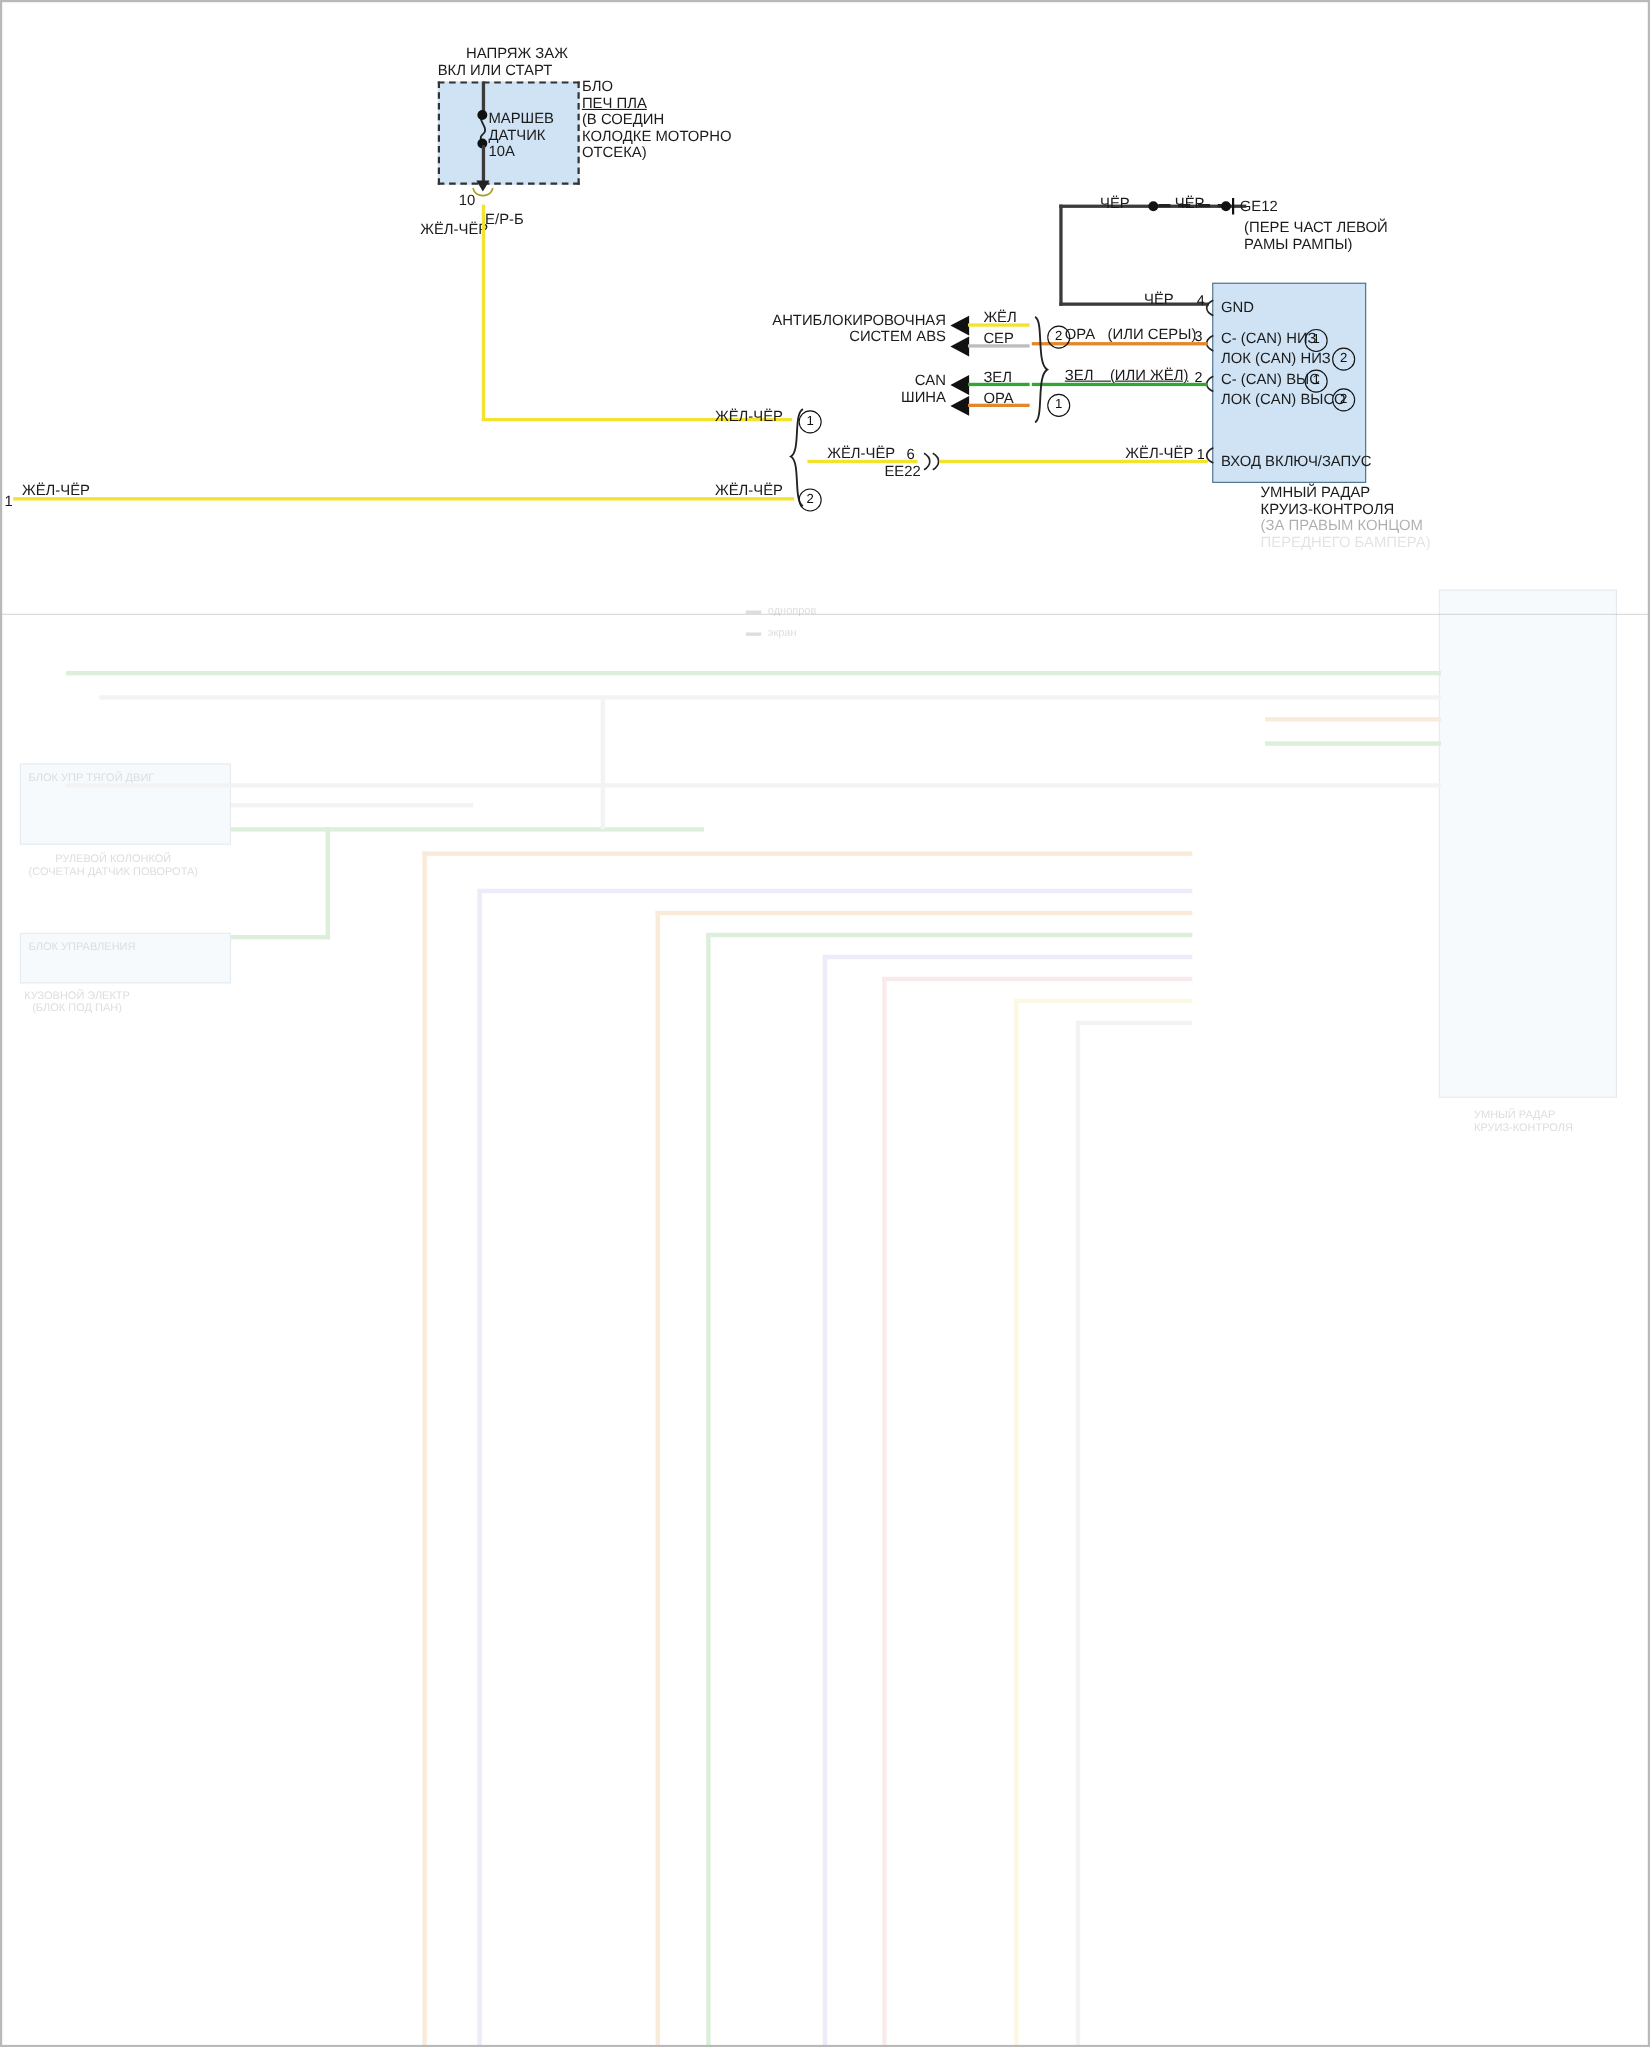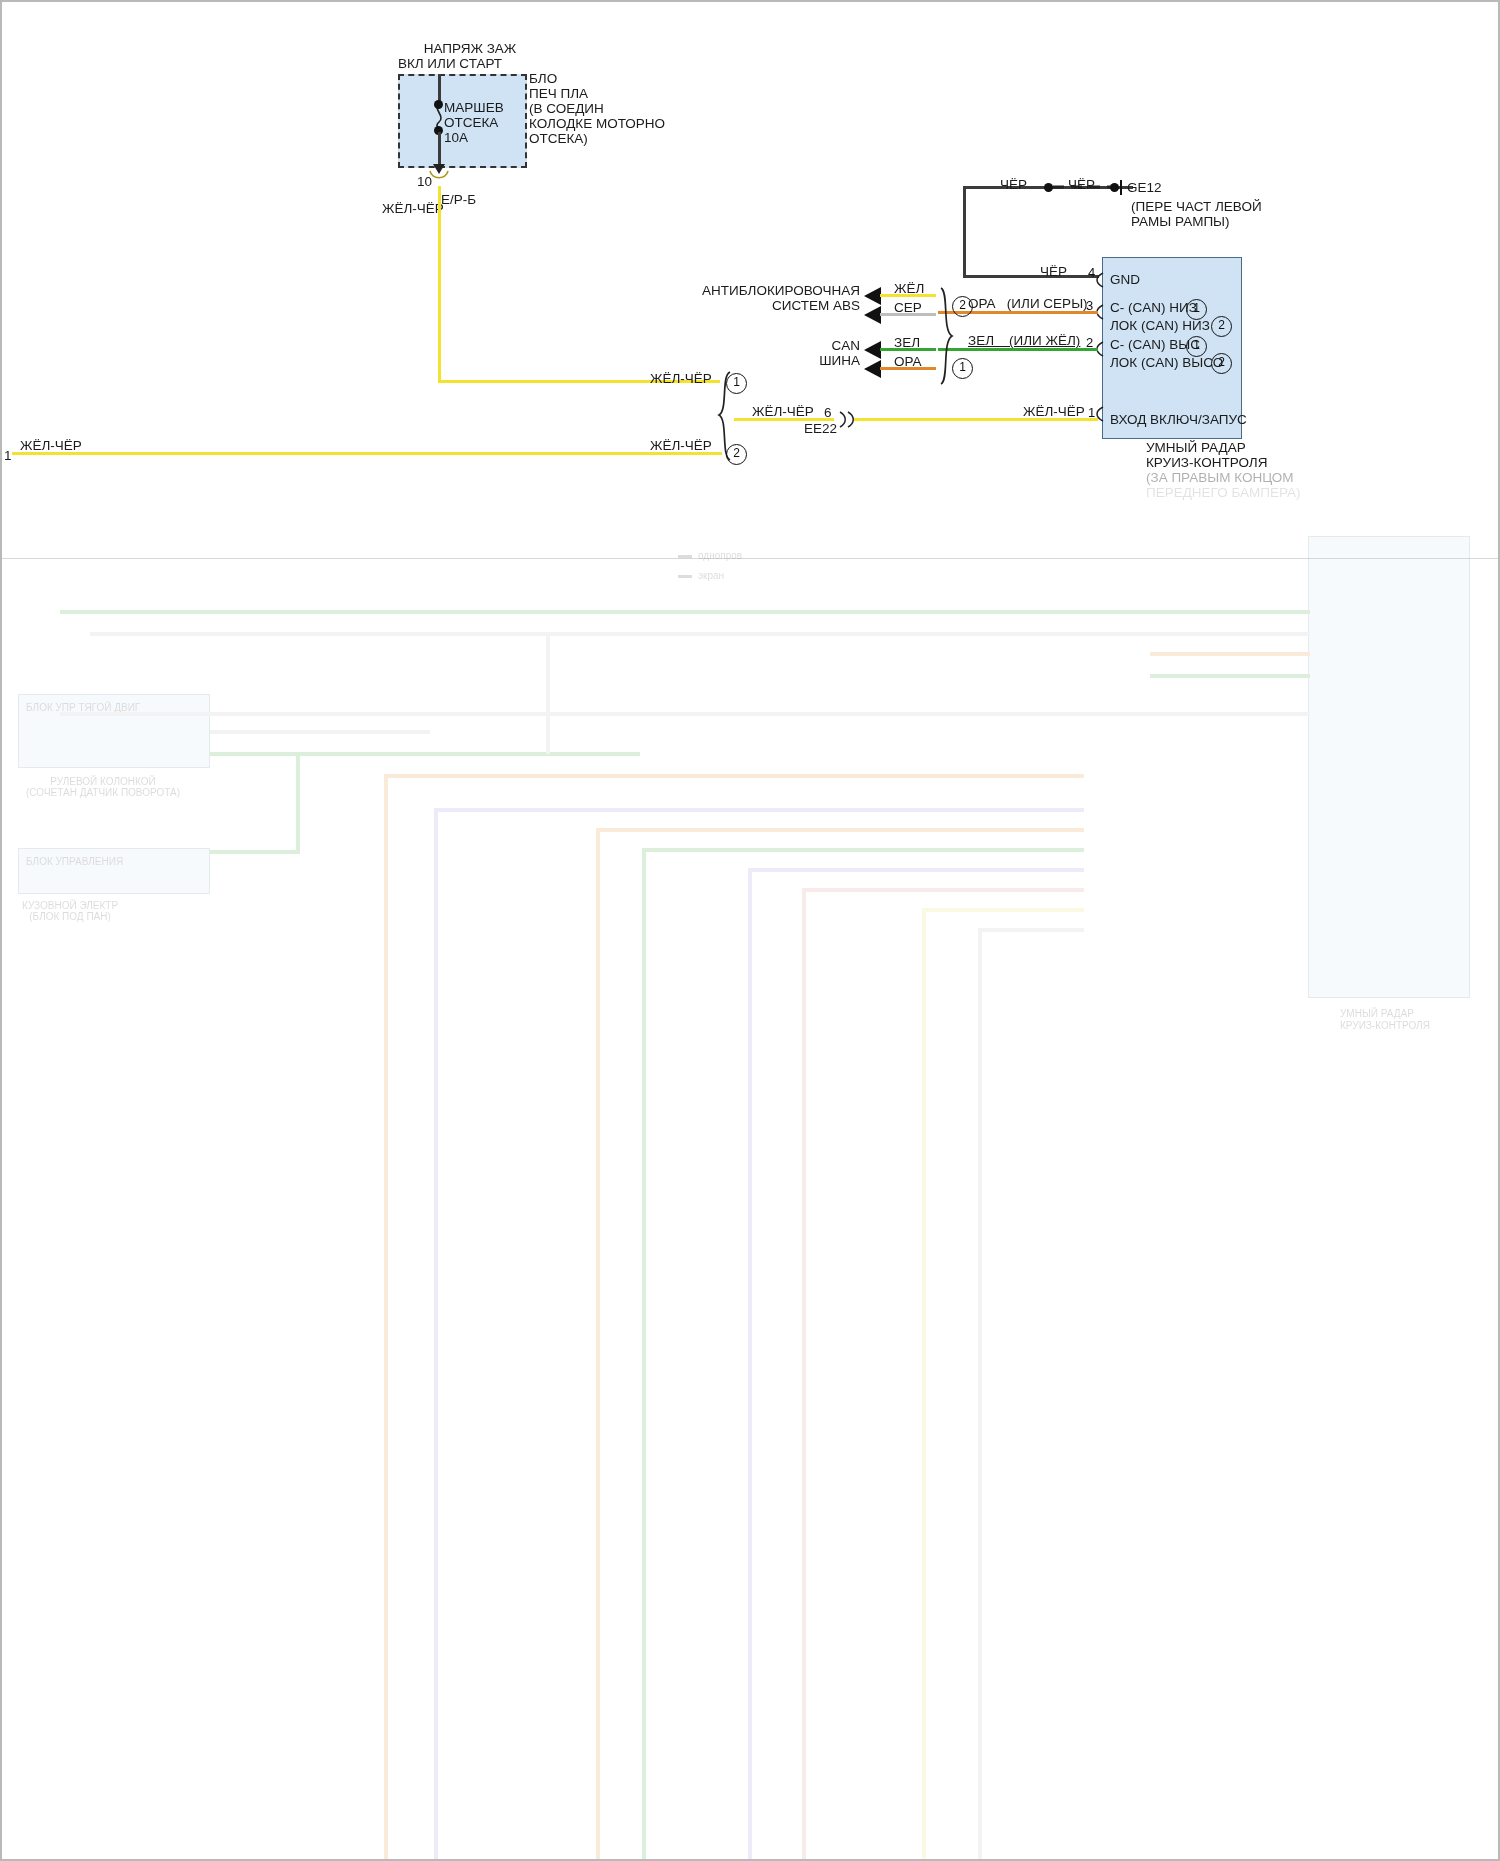--- a/index.html
+++ b/index.html
@@ -56,25 +56,25 @@
   <div class="dot" style="left:434px;top:126px;"></div>
   <div class="vwire blk" style="left:438px;top:132px;height:36px;"></div>
   <svg style="position:absolute;left:430px;top:162px;" width="18" height="14">
     <path d="M9 12 L3 2 L15 2 Z" fill="#222"></path>
   </svg>
   <svg style="position:absolute;left:428px;top:170px;" width="22" height="12">
     <path d="M2 1 C 4 10, 18 10, 20 1" stroke="#a89c1c" stroke-width="1.6" fill="none"></path>
   </svg>
 
   <div class="lbl" style="left:444px;top:100px;">МАРШЕВ</div>
-  <div class="lbl" style="left:444px;top:115px;">ОТСЕКА</div>
+  <div class="lbl" style="left:444px;top:115px;">ДАТЧИК</div>
   <div class="lbl" style="left:444px;top:130px;">10А</div>
 
   <div class="lbl" style="left:529px;top:71px;">БЛО</div>
-  <div class="lbl" style="left:529px;top:86px;">ПЕЧ ПЛА</div>
+  <div class="lbl" style="left:529px;top:86px;text-decoration:underline;">ПЕЧ ПЛА</div>
   <div class="lbl" style="left:529px;top:101px;">(В СОЕДИН</div>
   <div class="lbl" style="left:529px;top:116px;">КОЛОДКЕ МОТОРНО</div>
   <div class="lbl" style="left:529px;top:131px;">ОТСЕКА)</div>
 
   <div class="lbl" style="left:417px;top:174px;">10</div>
   <div class="lbl" style="left:441px;top:192px;">E/P-Б</div>
   <div class="lbl" style="left:382px;top:201px;">ЖЁЛ-ЧЁР</div>
 
   <div class="vwire yel" style="left:438px;top:186px;height:196px;"></div>
   <div class="wire yel" style="left:438px;top:380px;width:282px;"></div>

